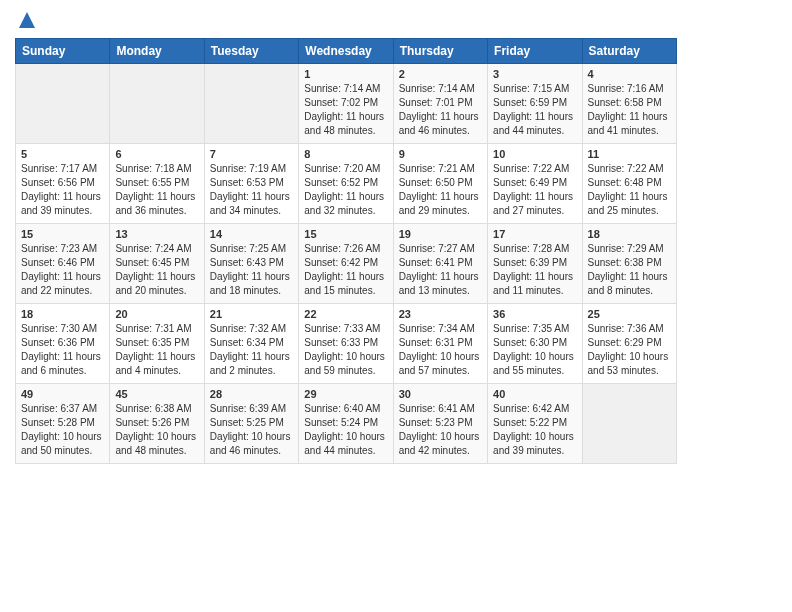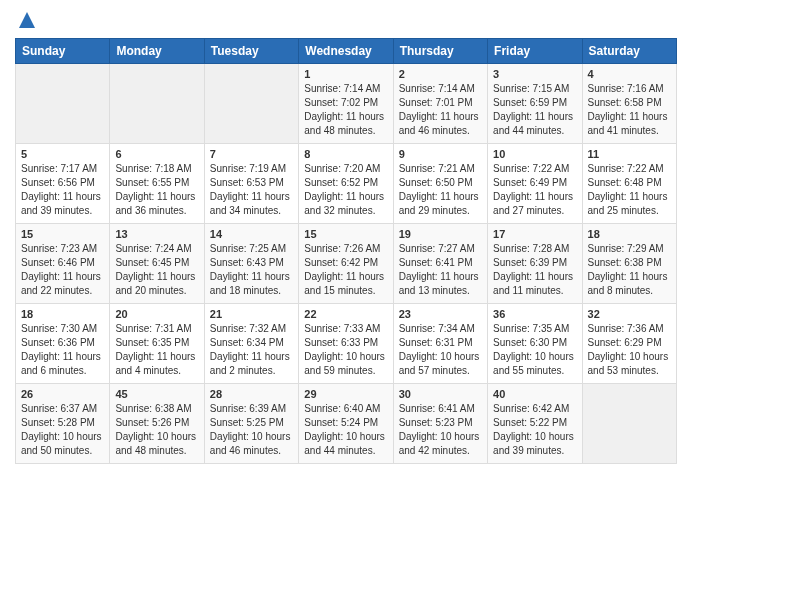--- a/index.html
+++ b/index.html
@@ -235,27 +235,27 @@
           </td>
           <td>
             <span class="day-num">23</span>
             <div class="day-info">Sunrise: 7:34 AM<br>Sunset: 6:31 PM<br>Daylight: 10 hours<br>and 57 minutes.</div>
           </td>
           <td>
             <span class="day-num">36</span>
             <div class="day-info">Sunrise: 7:35 AM<br>Sunset: 6:30 PM<br>Daylight: 10 hours<br>and 55 minutes.</div>
           </td>
           <td>
-            <span class="day-num">32</span>
+            <span class="day-num">25</span>
             <div class="day-info">Sunrise: 7:36 AM<br>Sunset: 6:29 PM<br>Daylight: 10 hours<br>and 53 minutes.</div>
           </td>
         </tr>
         <tr>
           <td>
-            <span class="day-num">26</span>
+            <span class="day-num">49</span>
             <div class="day-info">Sunrise: 6:37 AM<br>Sunset: 5:28 PM<br>Daylight: 10 hours<br>and 50 minutes.</div>
           </td>
           <td>
             <span class="day-num">45</span>
             <div class="day-info">Sunrise: 6:38 AM<br>Sunset: 5:26 PM<br>Daylight: 10 hours<br>and 48 minutes.</div>
           </td>
           <td>
             <span class="day-num">28</span>
             <div class="day-info">Sunrise: 6:39 AM<br>Sunset: 5:25 PM<br>Daylight: 10 hours<br>and 46 minutes.</div>
           </td>

